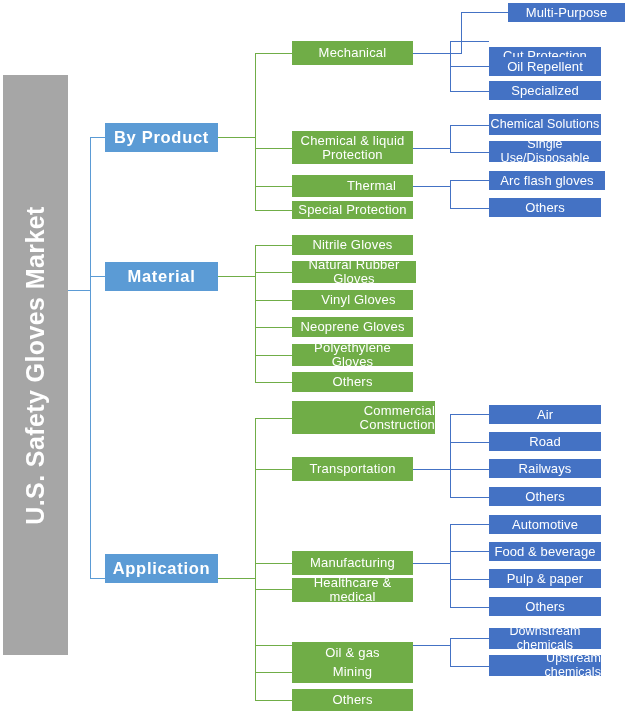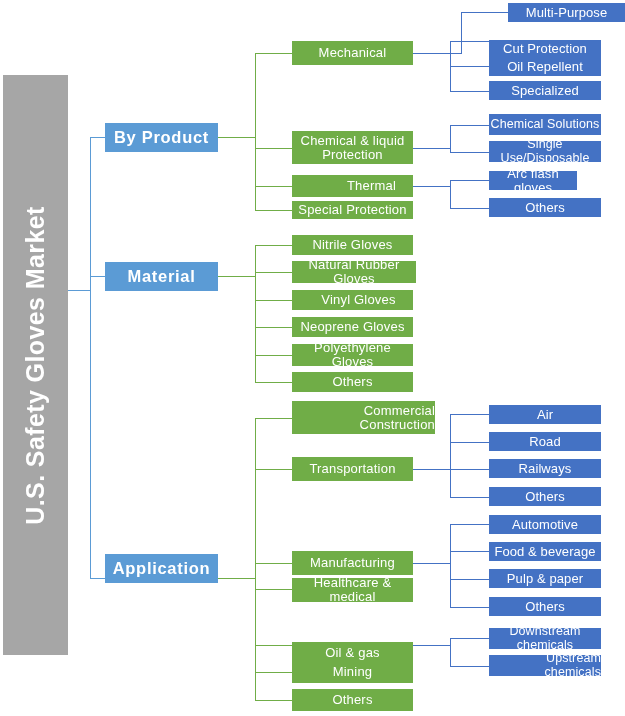--- a/index.html
+++ b/index.html
@@ -129,21 +129,21 @@
   <div class="line h c-blue2" style="left:461px; top:12px; width:47px;"></div>
 
   <div class="line v c-blue2" style="left:450px; top:41px; height:50px;"></div>
   <div class="line h c-blue2" style="left:450px; top:41px; width:39px;"></div>
   <div class="line h c-blue2" style="left:450px; top:66px; width:39px;"></div>
   <div class="line h c-blue2" style="left:450px; top:91px; width:39px;"></div>
 
   <div class="node lvl3" style="left:508px; top:3px; width:117px; height:19px;">
     <span>Multi-Purpose</span>
   </div>
-  <div class="node lvl3" style="left:489px; top:40px; width:112px; height:17px;">
+  <div class="node lvl3" style="left:489px; top:47px; width:112px; height:17px;">
     <span>Cut Protection</span>
   </div>
   <div class="node lvl3" style="left:489px; top:57px; width:112px; height:19px;">
     <span>Oil Repellent</span>
   </div>
   <div class="node lvl3" style="left:489px; top:81px; width:112px; height:19px;">
     <span>Specialized</span>
   </div>
 
   <div class="line h c-blue2" style="left:413px; top:148px; width:37px;"></div>
@@ -156,21 +156,21 @@
   </div>
   <div class="node lvl3" style="left:489px; top:141px; width:112px; height:21px; font-size:12.5px;">
     <span>Single Use/Disposable</span>
   </div>
 
   <div class="line h c-blue2" style="left:413px; top:186px; width:37px;"></div>
   <div class="line v c-blue2" style="left:450px; top:180px; height:28px;"></div>
   <div class="line h c-blue2" style="left:450px; top:180px; width:39px;"></div>
   <div class="line h c-blue2" style="left:450px; top:208px; width:39px;"></div>
 
-  <div class="node lvl3" style="left:489px; top:171px; width:88px; height:19px;">
+  <div class="node lvl3" style="left:489px; top:171px; width:116px; height:19px;">
     <span>Arc flash gloves</span>
   </div>
   <div class="node lvl3" style="left:489px; top:198px; width:112px; height:19px;">
     <span>Others</span>
   </div>
 
   <div class="line h c-green" style="left:218px; top:276px; width:37px;"></div>
   <div class="line v c-green" style="left:255px; top:245px; height:137px;"></div>
   <div class="line h c-green" style="left:255px; top:245px; width:37px;"></div>
   <div class="line h c-green" style="left:255px; top:272px; width:37px;"></div>

